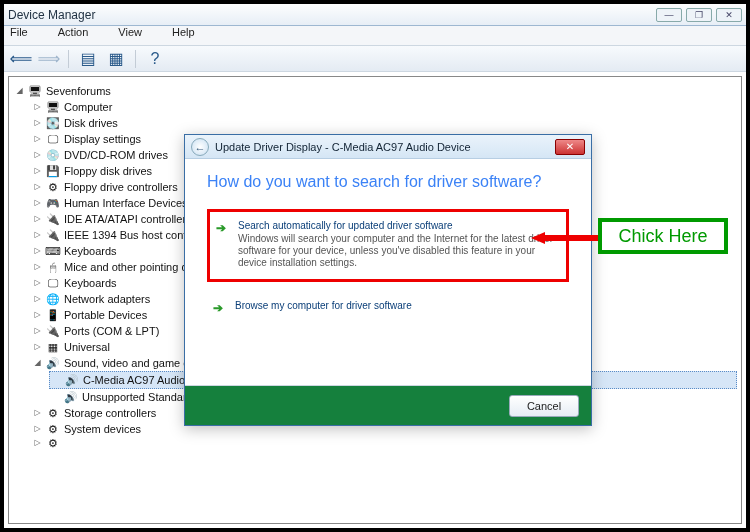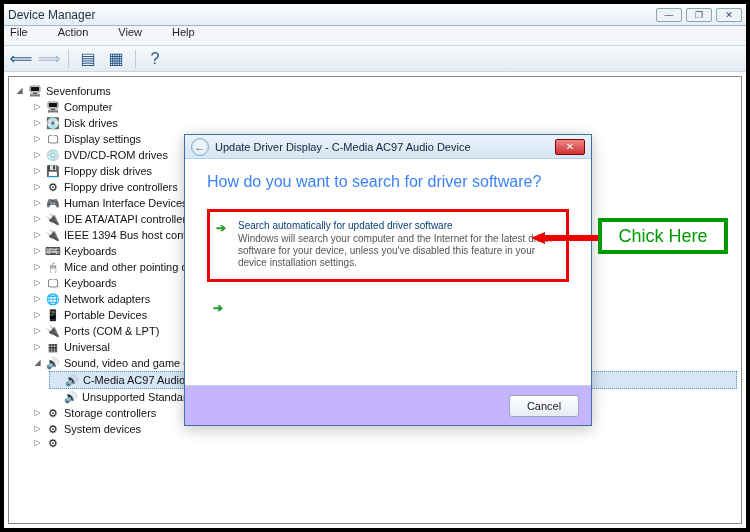--- a/index.html
+++ b/index.html
@@ -35,21 +35,21 @@
   .dlg-title .back{width:18px;height:18px;border-radius:9px;background:radial-gradient(#fff,#c9dff2);border:1px solid #8ab;display:flex;align-items:center;justify-content:center;margin-right:6px;color:#357;font-weight:bold;font-size:11px}
   .dlg-title .spacer{flex:1}
   .closebtn{width:30px;height:16px;background:linear-gradient(#e88,#c33);border:1px solid #800;border-radius:2px;color:#fff;display:flex;align-items:center;justify-content:center;font-size:10px;cursor:pointer}
   .dlg-body{padding:14px 22px 8px 22px}
   .dlg-head{color:#3b82f6;font-size:16px;margin-bottom:18px}
   .opt{position:relative;padding:8px 10px 10px 28px;margin-bottom:10px;cursor:pointer}
   .opt .arrow{position:absolute;left:6px;top:9px;color:#2a9a2a;font-size:12px;font-weight:bold}
   .opt .ot{color:#0a3e78;font-size:10px}
   .opt .od{color:#555;font-size:10px;line-height:12px;margin-top:2px}
   .redbox{border:3px solid #e00}
-  .dlg-foot{position:absolute;bottom:0;left:0;right:0;height:40px;background:#c4b5fd;border-top:1px solid #cdd7e1;display:flex;align-items:center;justify-content:flex-end;padding:0 12px}
+  .dlg-foot{position:absolute;bottom:0;left:0;right:0;height:40px;background:#15803d;border-top:1px solid #cdd7e1;display:flex;align-items:center;justify-content:flex-end;padding:0 12px}
   .btn{min-width:70px;height:22px;border:1px solid #9ab;background:linear-gradient(#fff,#e6edf5);border-radius:3px;font-size:11px;color:#222;display:flex;align-items:center;justify-content:center;cursor:pointer}
 
   
   .annot{position:absolute;left:594px;top:214px;width:130px;height:36px;border:4px solid #009a00;background:#fff;display:flex;align-items:center;justify-content:center;font-size:18px;font-weight:normal;color:#009a00;font-family:"Times New Roman",serif}
   .redarrow{position:absolute;left:527px;top:228px;width:68px;height:12px}
 </style>
 </head>
 <body>
 
 <div class="titlebar">
@@ -257,20 +257,21 @@
     <div class="dlg-head">How do you want to search for driver software?</div>
 
     <div class="opt redbox">
       <span class="arrow">➔</span>
       <div class="ot">Search automatically for updated driver software</div>
       <div class="od">Windows will search your computer and the Internet for the latest driver software for your device, unless you've disabled this feature in your device installation settings.</div>
     </div>
 
     <div class="opt">
       <span class="arrow">➔</span>
+      <div class="ot">Browse my computer for driver software</div>
     </div>
   </div>
   <div class="dlg-foot">
     <div class="btn">Cancel</div>
   </div>
 </div>
 
 <svg class="redarrow" viewBox="0 0 68 12">
   <polygon points="0,6 14,0 14,3 68,3 68,9 14,9 14,12" fill="#e00"></polygon>
 </svg>

